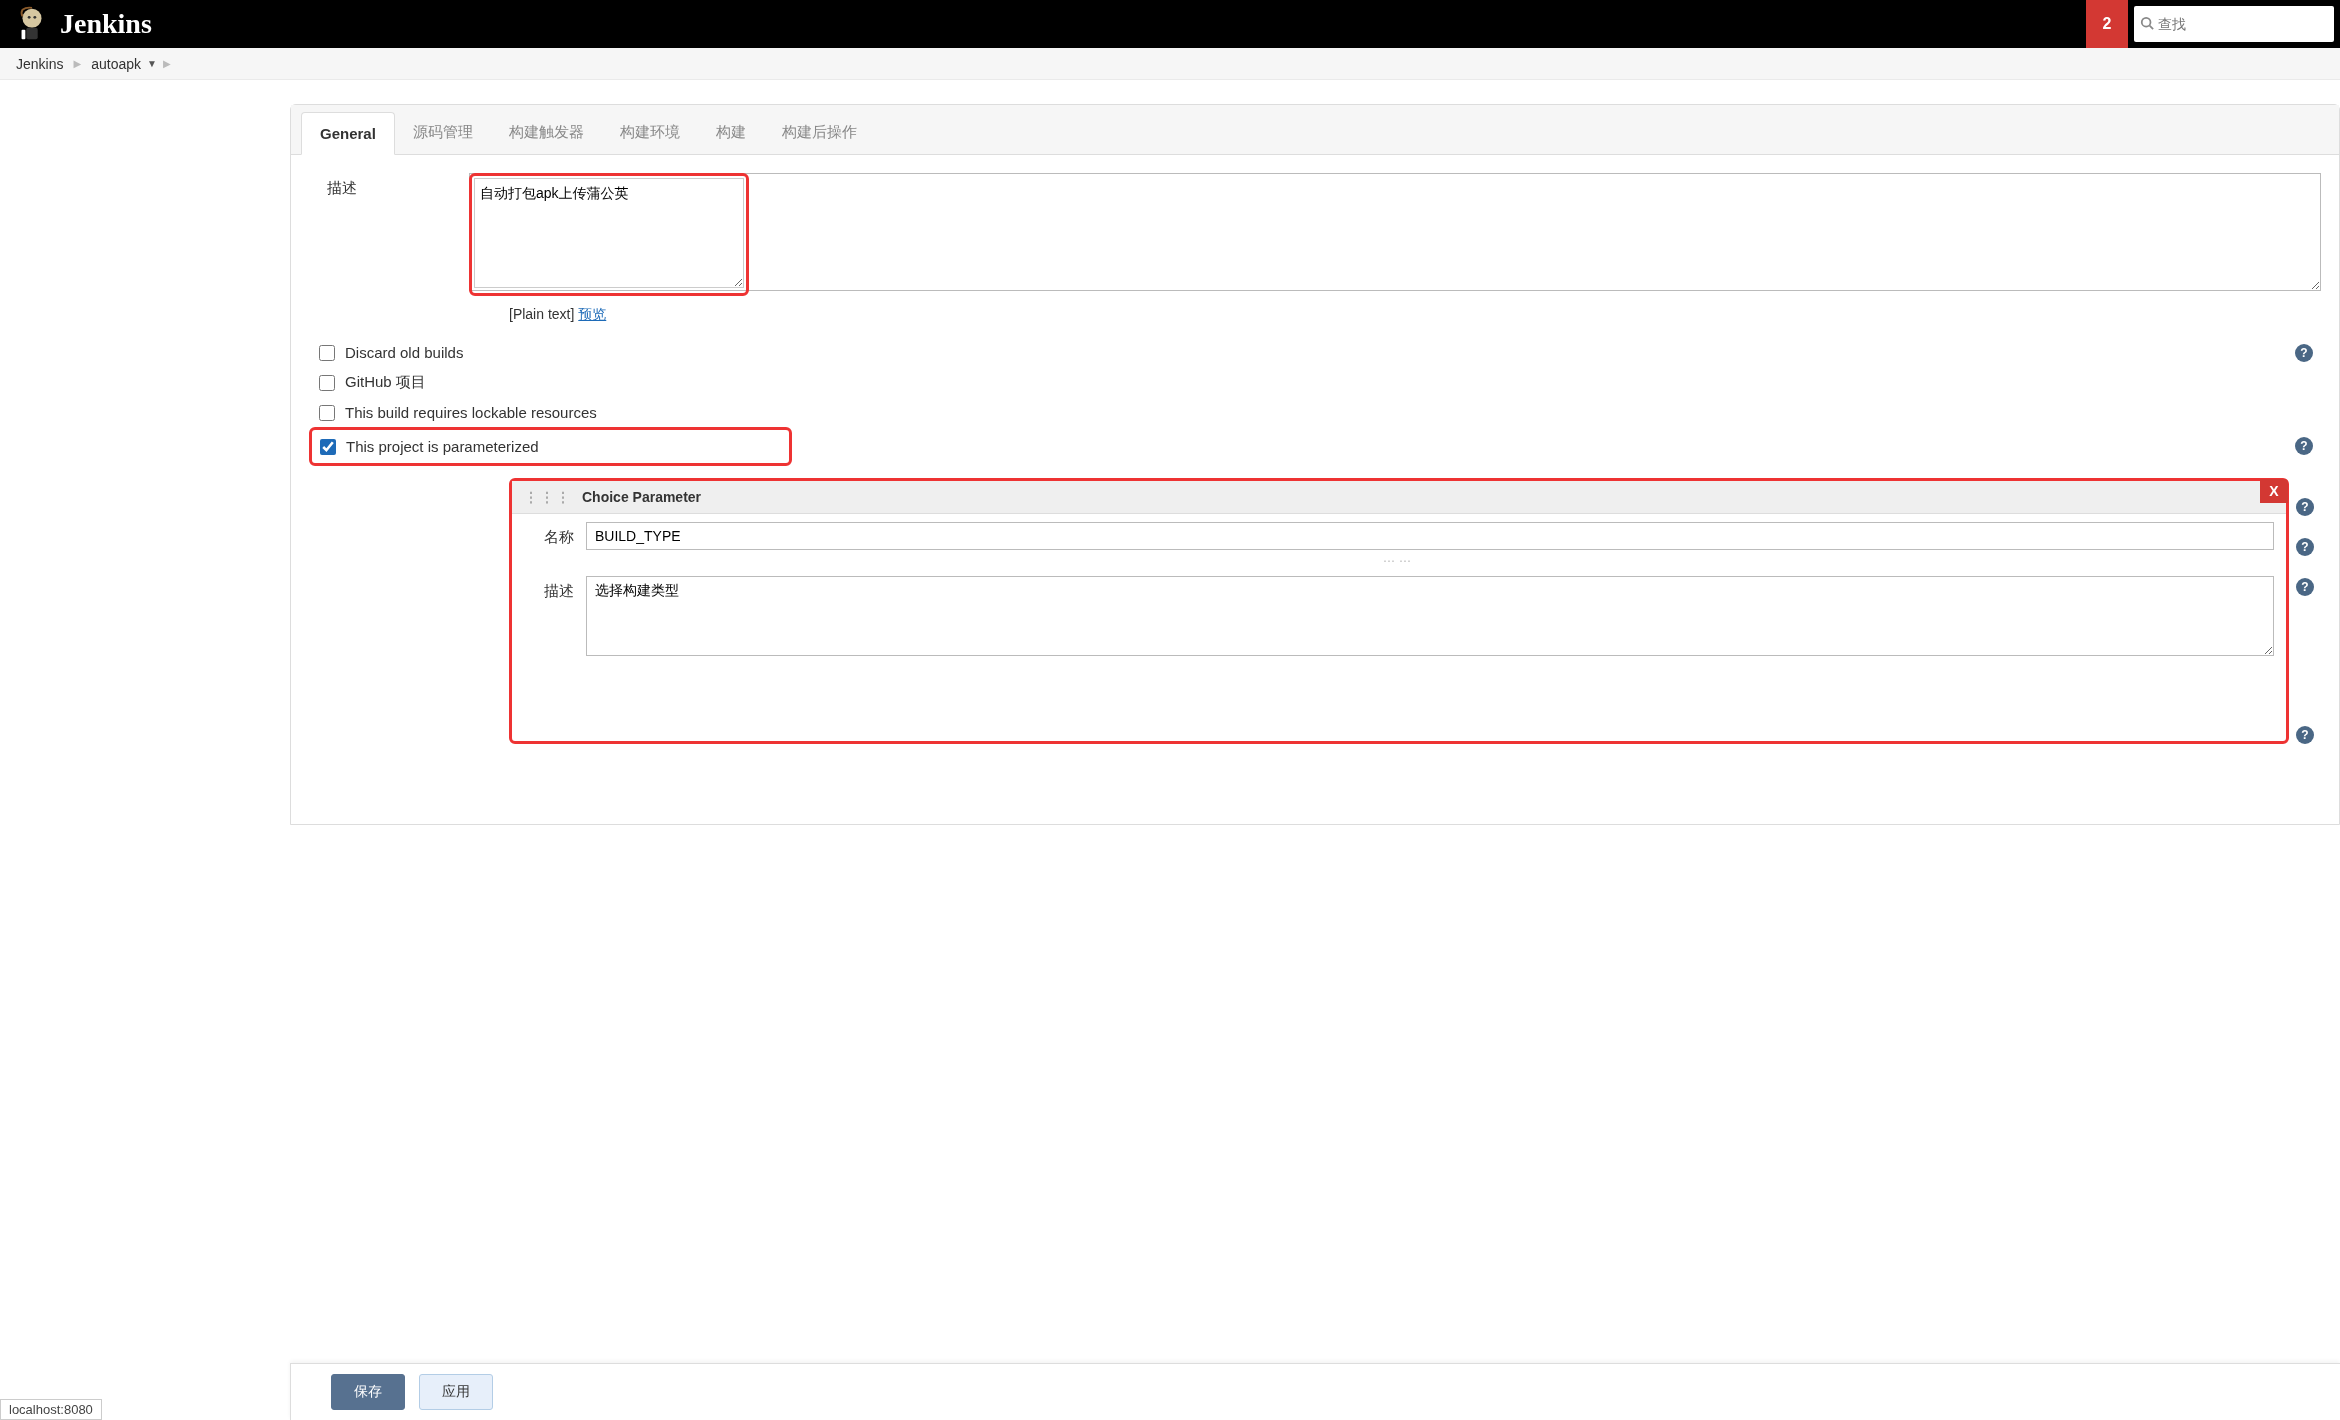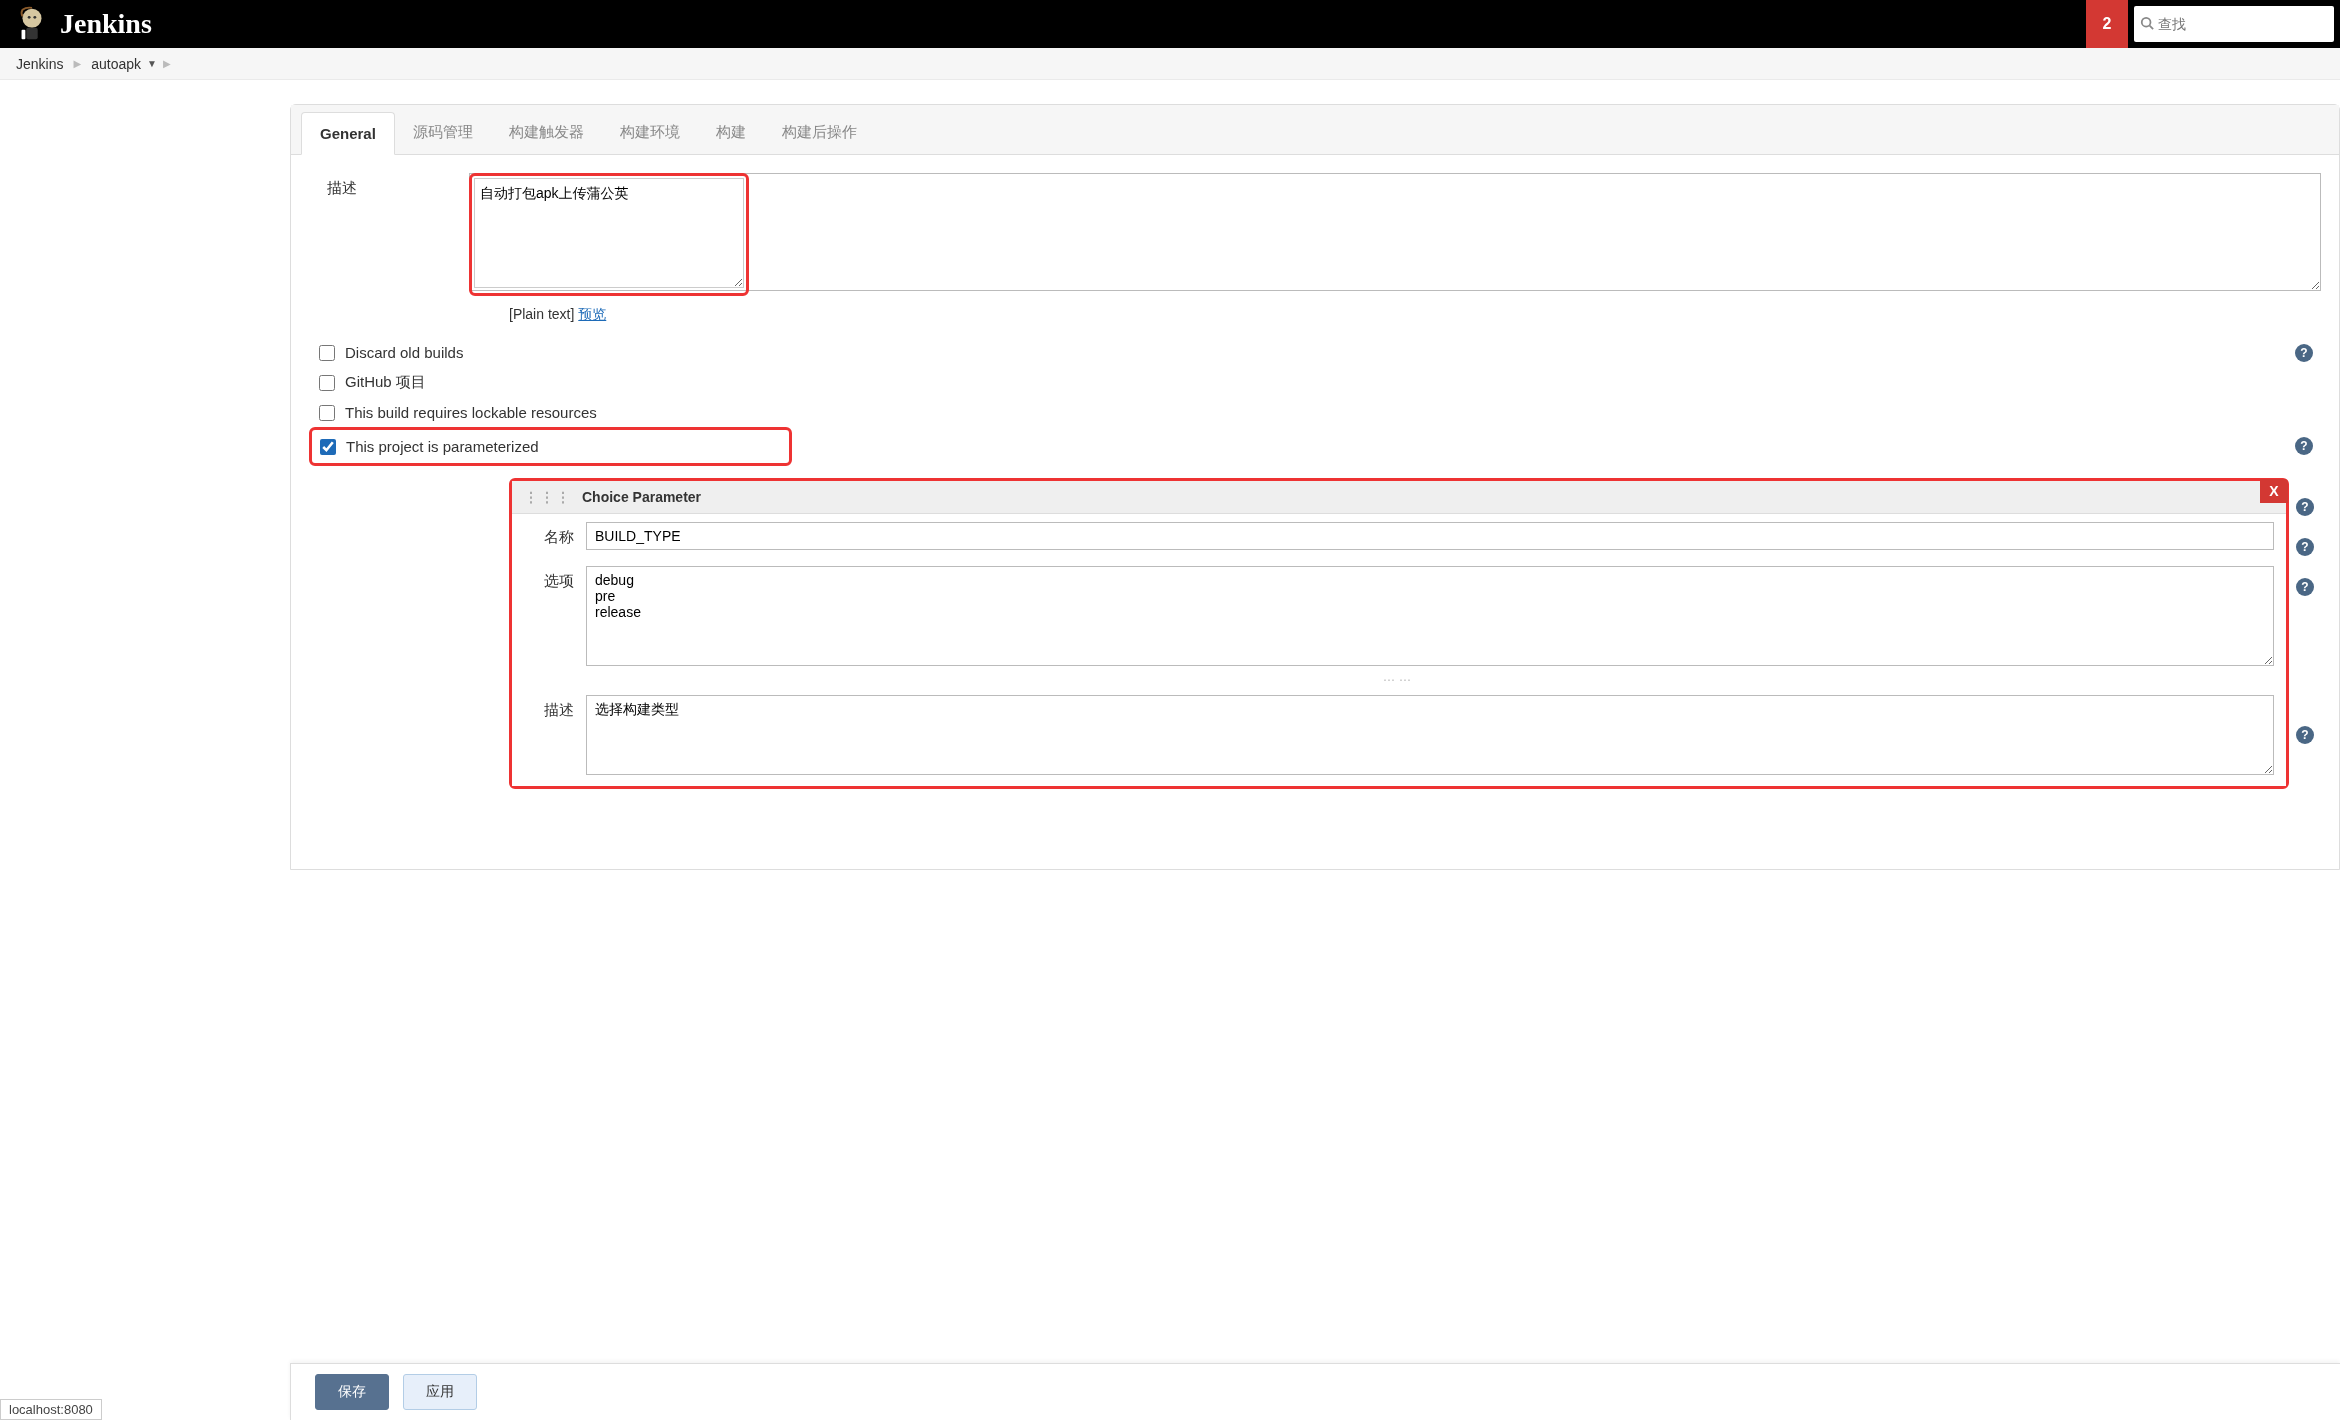--- a/index.html
+++ b/index.html
@@ -57,21 +57,21 @@
 .param-row { display: flex; align-items: flex-start; padding: 8px 12px; position: relative; }
 .param-label { width: 50px; text-align: right; margin-right: 12px; padding-top: 6px; font-size: 15px; }
 .param-field { flex: 1; }
 .param-input { width: 100%; border: 1px solid #bbb; padding: 5px 8px; font-size: 14px; font-family: inherit; }
 .param-ta { width: 100%; min-height: 100px; border: 1px solid #bbb; padding: 5px 8px; font-size: 14px; font-family: inherit; resize: both; }
 .param-desc-ta { min-height: 80px; }
 .section-drag-bar { display:flex; justify-content:center; height:10px; }
 .section-drag-bar::before { content:'⋯⋯'; color:#bbb; letter-spacing:4px; font-size:12px; line-height:6px; }
 
 
-.bottom-bar { position: fixed; bottom: 0; left: 290px; right: 0; background: #fff; border-top: 1px solid #ddd; border-left: 1px solid #ddd; padding: 10px 24px; display: flex; gap: 14px; box-shadow: 0 -2px 4px rgba(0,0,0,0.05); z-index: 5; }
+.bottom-bar { position: fixed; bottom: 0; left: 290px; right: 0; background: #fff; border-top: 1px solid #ddd; border-left: 1px solid #ddd; padding: 10px 40px; display: flex; gap: 14px; box-shadow: 0 -2px 4px rgba(0,0,0,0.05); z-index: 5; }
 .btn { padding: 8px 22px; border: 1px solid #b3b3b3; border-radius: 3px; font-size: 14px; cursor: pointer; }
 .btn-primary { background: #577190; color: #fff; border-color: #577190; }
 .btn-secondary { background: #e7effa; color: #333; border-color: #b3cde6; }
 
 .browser-status { position: fixed; bottom: 0; left: 0; background: #fff; border: 1px solid #ccc; padding: 2px 8px; font-size: 13px; color: #444; z-index: 10; }
 .outer-help-col { width: 32px; display:flex; align-items:flex-start; justify-content:center; padding-top:6px; }
 .help-dot { width: 18px; height: 18px; border-radius: 50%; background: #4a6785; color: #fff; font-size: 12px; display: flex; align-items: center; justify-content: center; font-weight: bold; cursor: pointer; }
 </style>
 </head>
 <body>
@@ -166,26 +166,20 @@
           <div class="close-x">X</div>
           <div class="param-header">
             <span class="drag-handle">⋮⋮⋮</span>
             <span>Choice Parameter</span>
           </div>
           <div class="param-body">
             <div class="param-row">
               <div class="param-label">名称</div>
               <div class="param-field"><input class="param-input" value="BUILD_TYPE" style=""></div>
             </div>
-            <div class="param-row">
-              <div class="param-label">选项</div>
-              <div class="param-field"><textarea class="param-ta" style="">debug
-pre
-release</textarea></div>
-            </div>
             <div class="section-drag-bar"></div>
             <div class="param-row">
               <div class="param-label">描述</div>
               <div class="param-field"><textarea class="param-ta param-desc-ta" style="">选择构建类型</textarea></div>
             </div>
           </div>
         </div>
         <div class="outer-help-col">
           <div style="display:flex; flex-direction:column; gap:22px; margin-top:26px;">
             <div class="help-dot">?</div>

